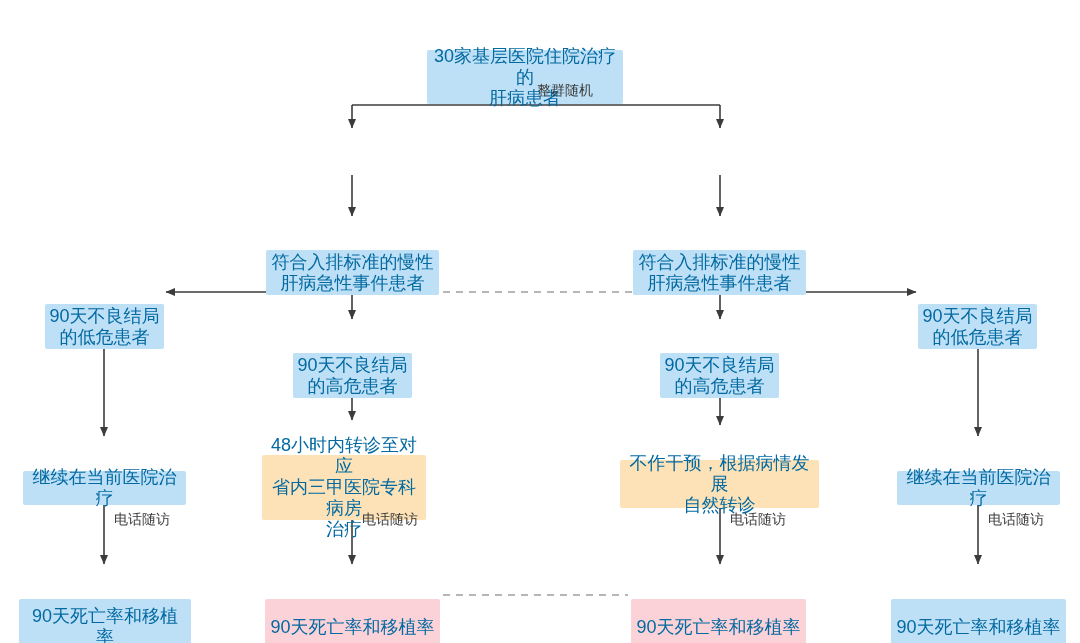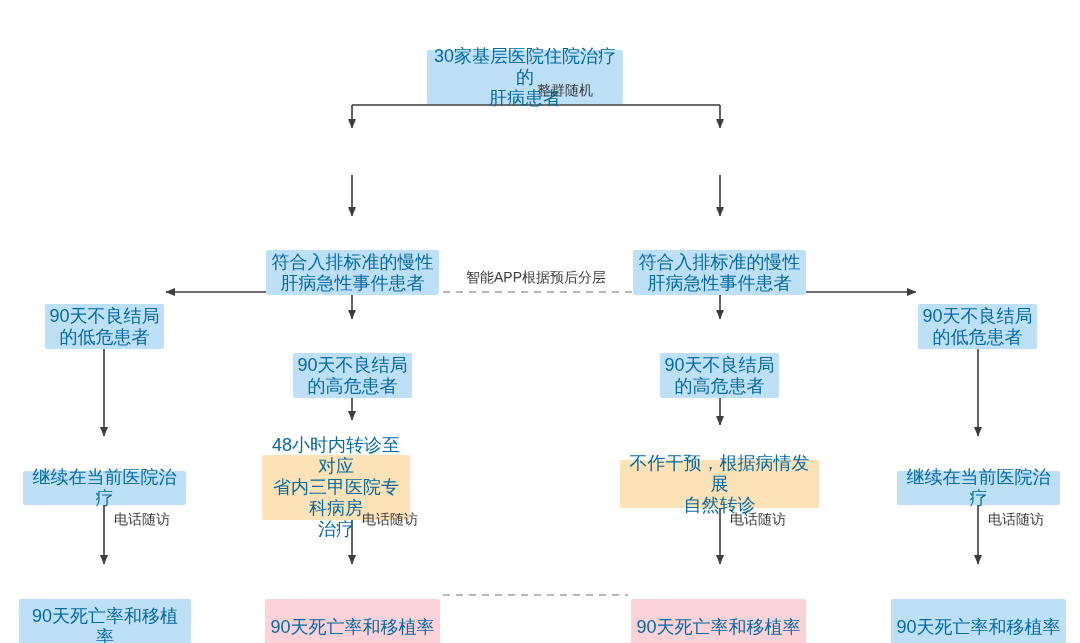--- a/index.html
+++ b/index.html
@@ -120,40 +120,39 @@
 的高危患者</div>
 
   <div class="node blue" style="left:660px;top:321px;width:119px;height:45px">90天不良结局
 的高危患者</div>
 
   <div class="node blue" style="left:918px;top:272px;width:119px;height:45px">90天不良结局
 的低危患者</div>
 
   <div class="node blue" style="left:23px;top:439px;width:163px;height:34px">继续在当前医院治疗</div>
 
-  <div class="node orange" style="left:262px;top:423px;width:148px;height:65px">48小时内转诊至对应
+  <div class="node orange" style="left:262px;top:423px;width:164px;height:65px">48小时内转诊至对应
 省内三甲医院专科病房
 治疗</div>
 
   <div class="node orange" style="left:620px;top:428px;width:199px;height:48px">不作干预，根据病情发展
 自然转诊</div>
 
   <div class="node blue" style="left:897px;top:439px;width:163px;height:34px">继续在当前医院治疗</div>
 
   <div class="node blue" style="left:19px;top:567px;width:172px;height:56px">90天死亡率和移植率</div>
 
   <div class="node pink" style="left:265px;top:567px;width:175px;height:56px">90天死亡率和移植率</div>
 
   <div class="node pink" style="left:631px;top:567px;width:175px;height:56px">90天死亡率和移植率</div>
 
   <div class="node blue" style="left:891px;top:567px;width:175px;height:56px">90天死亡率和移植率</div>
 
   <div class="edge-label" style="left:537px;top:83px">整群随机</div>
 
-  <div class="edge-label centered" style="left:436px;top:270px;width:200px">智能APP根据预后分层</div>
 
   <div class="edge-label" style="left:114px;top:512px">电话随访</div>
 
   <div class="edge-label" style="left:362px;top:512px">电话随访</div>
 
   <div class="edge-label" style="left:730px;top:512px">电话随访</div>
 
   <div class="edge-label" style="left:988px;top:512px">电话随访</div>
 
 

